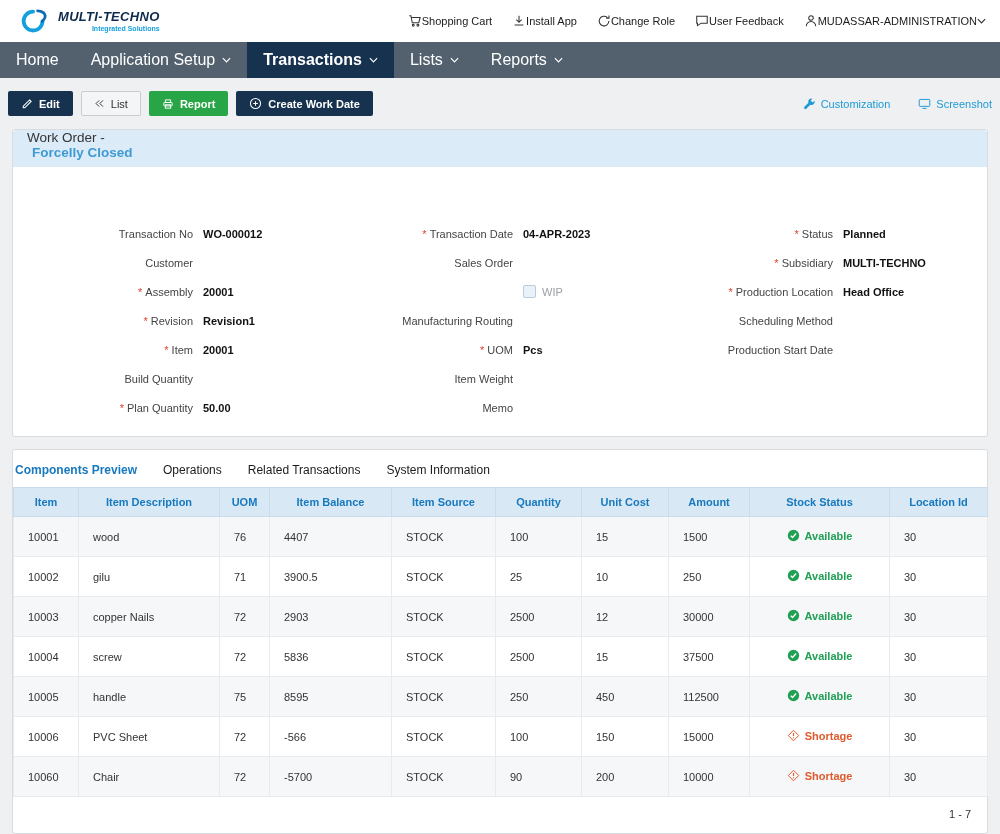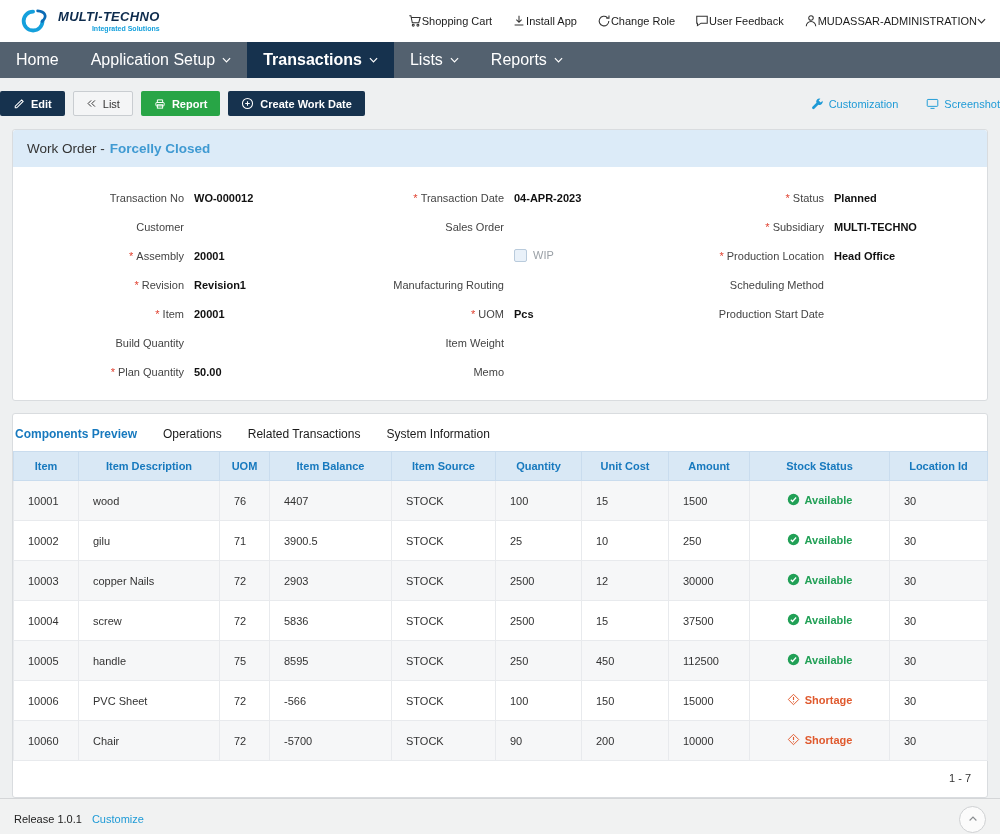--- a/index.html
+++ b/index.html
@@ -34,53 +34,54 @@
 
   
   .nav { flex: 0 0 auto; height: 36px; background: #53616f; display: flex; }
   .nav-item {
     display: flex; align-items: center; gap: 7px;
     padding: 0 16px; color: #fff; font-size: 16px; cursor: pointer;
   }
   .nav-item.active { background: #16324e; font-weight: 700; }
 
   
-  .toolbar { flex: 0 0 auto; display: flex; align-items: center; gap: 8px; padding: 13px 0; }
+  .toolbar { flex: 0 0 auto; display: flex; align-items: center; gap: 8px; padding: 13px 8px; }
   .btn {
     display: inline-flex; align-items: center; gap: 6px;
     height: 25px; padding: 0 12px; font-size: 11px;
     border-radius: 2px; border: 1px solid transparent;
     cursor: pointer; font-family: inherit; background: none;
   }
   .btn-dark { background: #16324e; color: #fff; font-weight: 700; }
   .btn-light { background: #f4f5f6; border-color: #c9cdd1; color: #333; }
   .btn-green { background: #28a546; color: #fff; font-weight: 700; }
   .toolbar-right { margin-left: auto; display: flex; align-items: center; gap: 28px; }
   .tlink { display: inline-flex; align-items: center; gap: 5px; color: #1e9ad6; font-size: 11px; cursor: pointer; text-decoration: none; }
 
   
   .card { background: #fff; border: 1px solid #d9dcdf; border-radius: 3px; margin: 0 12px; }
   .card + .card { margin-top: 12px; }
   .panel-header {
     background: #dcebf8; height: 37px; padding: 0 14px;
-    display: flex; align-items: center;
+    display: flex; align-items: flex-start;
     font-size: 13.5px; color: #333;
     border-radius: 3px 3px 0 0;
+    flex-direction: column;
   }
   .panel-status { color: #3f9ad2; font-weight: 700; margin-left: 5px; }
 
   
-  .form-grid { display: grid; grid-template-columns: 337px 325px 1fr; padding: 16px 8px 14px 8px; }
+  .form-grid { display: grid; grid-template-columns: 337px 325px 1fr; padding: 16px 8px 14px 17px; margin-top: 36px; }
   .field { display: flex; align-items: center; height: 29px; font-size: 11px; }
   .flabel { text-align: right; color: #444; flex: 0 0 163px; }
   .col2 .flabel { flex-basis: 146px; }
   .col3 .flabel { flex-basis: 141px; }
   .fvalue { margin-left: 10px; font-weight: 700; color: #111; }
   .req { color: #e0402f; margin-right: 3px; }
-  .wip-wrap { margin-left: 10px; display: flex; align-items: flex-start; gap: 6px; }
+  .wip-wrap { margin-left: 10px; display: flex; align-items: center; gap: 6px; }
   .checkbox { width: 13px; height: 13px; border: 1px solid #b9cbdc; background: #e9f1f9; border-radius: 2px; cursor: pointer; }
   .wip-label { color: #9aa0a6; }
 
   
   .tabs { display: flex; gap: 26px; padding: 13px 2px 10px; font-size: 12px; }
   .tab { cursor: pointer; color: #1b1b1b; }
   .tab.active { color: #1779be; font-weight: 700; }
 
   
   table { width: 100%; border-collapse: collapse; table-layout: fixed; font-size: 11px; }

